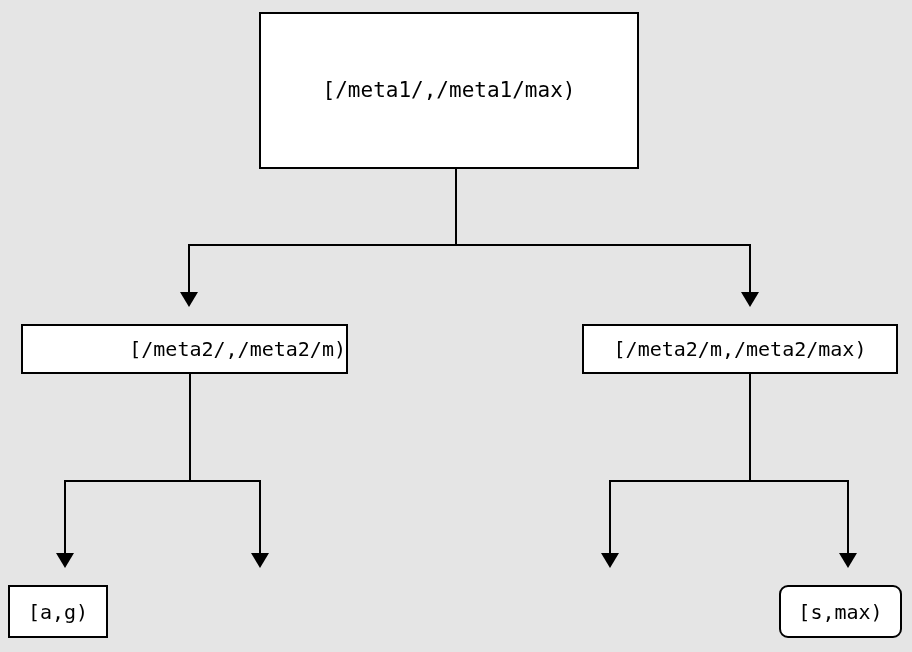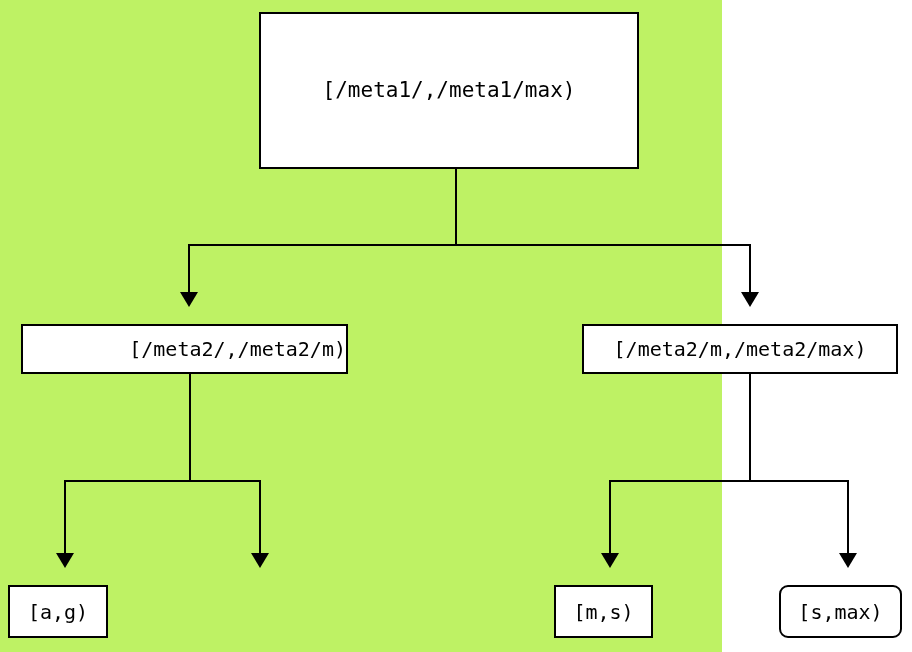--- a/index.html
+++ b/index.html
@@ -9,23 +9,23 @@
     background: #ffffff;
   }
   body {
     width: 912px;
     height: 652px;
     font-family: "DejaVu Sans Mono", "Liberation Mono", monospace;
     overflow: hidden;
   }
   #diagram-root {
     position: relative;
-    width: 722px;
+    width: 912px;
     height: 652px;
-    background: #bef264;
+    background: #e5e5e5;
   }
   .node {
     position: absolute;
     box-sizing: border-box;
     border: 2px solid #000000;
     background: #ffffff;
     display: flex;
     align-items: center;
     justify-content: center;
     color: #000000;
@@ -144,20 +144,17 @@
   <div class="conn-v stem-mid-right"></div>
   <div class="conn-h bar-right"></div>
   <div class="conn-v drop-r2"></div>
   <div class="conn-v drop-r3"></div>
   <div class="arrowhead arrow-r2"></div>
   <div class="arrowhead arrow-r3"></div>
 
   <div class="node node-leaf leaf-1">
     <span class="node-label">[a,g)</span>
   </div>
-  <div class="node node-leaf leaf-3">
-    <span class="node-label">[m,s)</span>
-  </div>
   <div class="node node-leaf leaf-4">
     <span class="node-label">[s,max)</span>
   </div>
 
 </div>
 
 </body></html>

